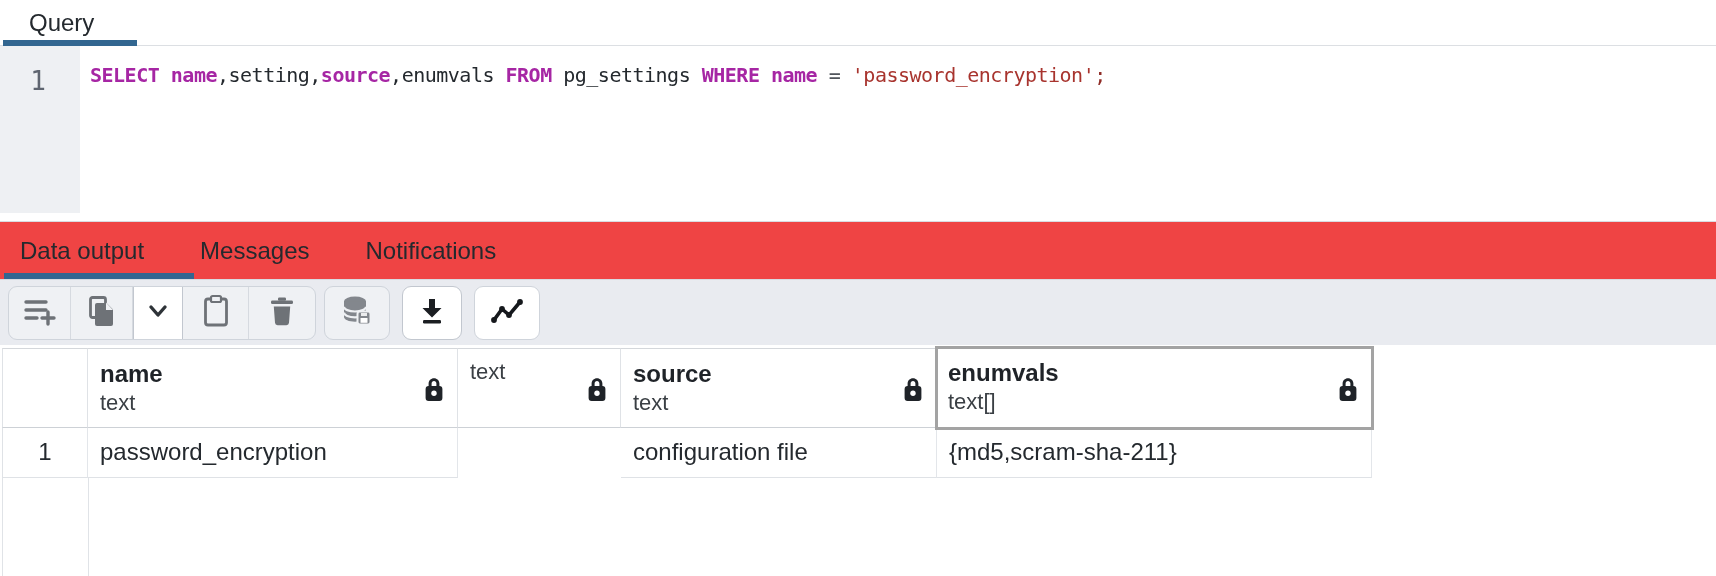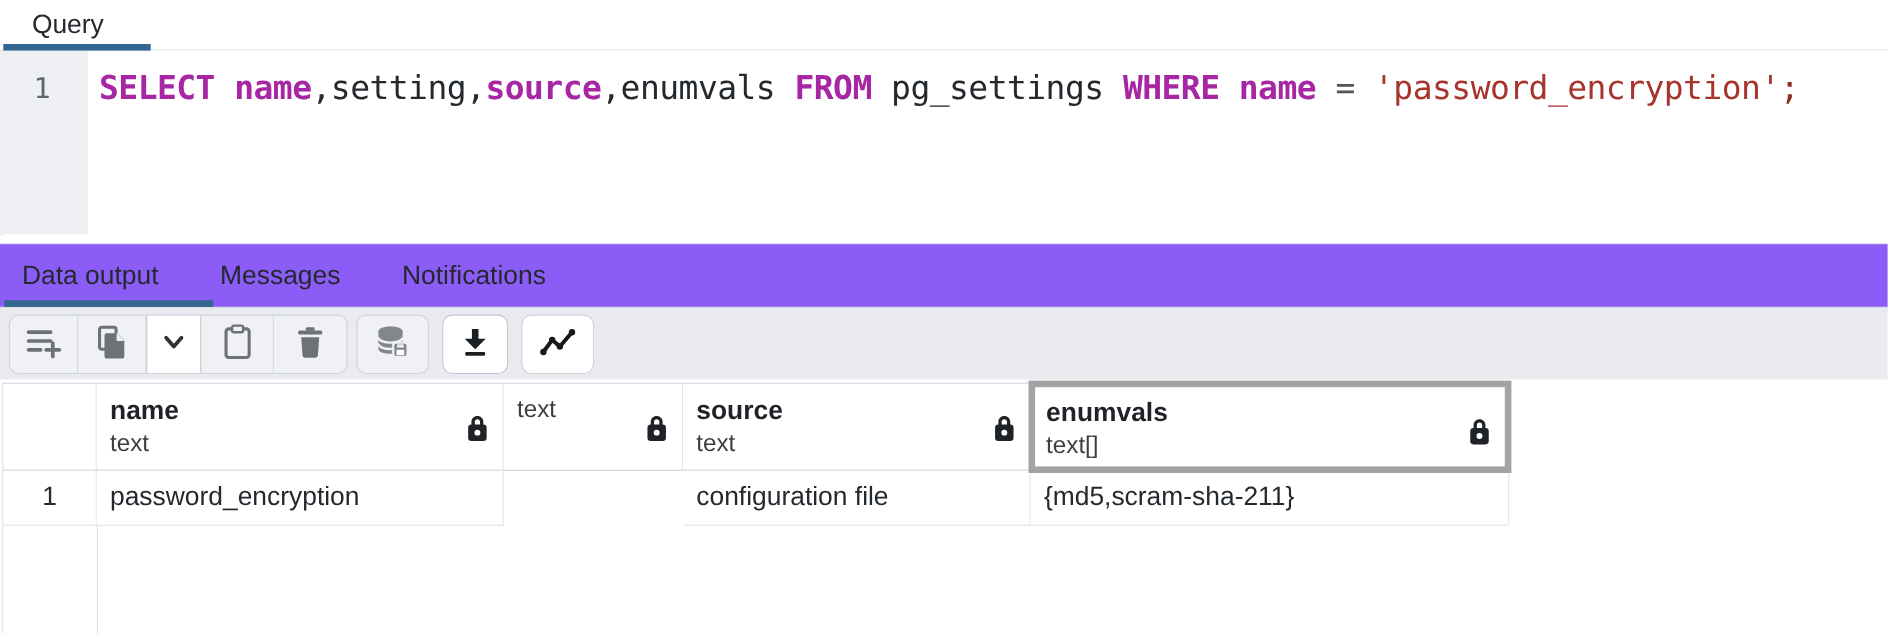--- a/index.html
+++ b/index.html
@@ -21,32 +21,32 @@
   #do-underline{left:4px;top:273px;width:190px;}
   
   .editor{position:absolute;left:0;top:46px;width:1716px;height:167px;background:#fff;}
   .gutter{position:absolute;left:0;top:0;width:80px;height:167px;background:#eef0f3;}
   .lineno{
     position:absolute;left:0;top:20px;width:46px;text-align:right;
     font-family:"DejaVu Sans Mono",monospace;font-size:26px;color:#5f6570;
   }
   .codeline{
     position:absolute;left:90px;top:17px;white-space:pre;
-    font-family:"DejaVu Sans Mono",monospace;font-size:30px;letter-spacing:-0.5px;
+    font-family:"DejaVu Sans Mono",monospace;font-size:20px;letter-spacing:-0.5px;
   }
   .tok-keyword{color:#a626a4;font-weight:bold;}
   .tok-plain{color:#24292e;}
   .tok-operator{color:#50555b;}
   .tok-string{color:#a8342e;}
   .tok-punctuation{color:#8f2c26;}
   
   .splitline{position:absolute;left:0;top:221px;width:1716px;height:1px;background:#d9dce1;}
   .tabbar2{
     position:absolute;left:0;top:222px;width:1716px;height:57px;box-sizing:border-box;
-    display:flex;align-items:center;padding-left:20px;gap:56px;background:#8b5cf6;
+    display:flex;align-items:center;padding-left:20px;gap:56px;background:#ef4444;
   }
   
   .toolbar{
     position:absolute;left:0;top:279px;width:1716px;height:66px;box-sizing:border-box;
     background:#e9ebf0;border-top:1px solid #d8dbe0;
   }
   .btn-group{
     position:absolute;left:8px;top:6px;height:54px;display:flex;
     background:#eff1f4;border:1px solid #cfd4db;border-radius:9px;box-sizing:border-box;
   }
@@ -65,21 +65,21 @@
   #btn-chart{left:474px;width:66px;background:#ffffff;border:1px solid #cfd4db;}
   
   .grid{position:absolute;left:2px;top:348px;width:1370px;height:130px;}
   .gh-cell{
     position:absolute;top:0;height:80px;box-sizing:border-box;background:#fff;
     border-top:1px solid #d4d7db;border-right:1px solid #dfe2e6;border-bottom:1px solid #cdd1d6;
     padding:9px 0 0 12px;cursor:pointer;
   }
   .gh-first{border-left:1px solid #dfe2e6;}
   .gh-cell.selected{
-    border:6px solid #a3a3a3;z-index:2;padding:8px 0 0 10px;
+    border:3px solid #a3a3a3;z-index:2;padding:8px 0 0 10px;
   }
   .gh-name{font-size:24px;font-weight:bold;line-height:31px;color:#1f2328;}
   .gh-type{font-size:22px;line-height:28px;color:#3a3f44;}
   .lock{position:absolute;right:12px;top:27px;}
   .gr-cell{
     position:absolute;top:80px;height:50px;box-sizing:border-box;background:#fff;
     border-right:1px solid #e3e6ea;border-bottom:1px solid #dfe2e6;
     font-size:24px;line-height:48px;padding-left:12px;white-space:nowrap;overflow:hidden;
     cursor:pointer;color:#24292e;
   }

